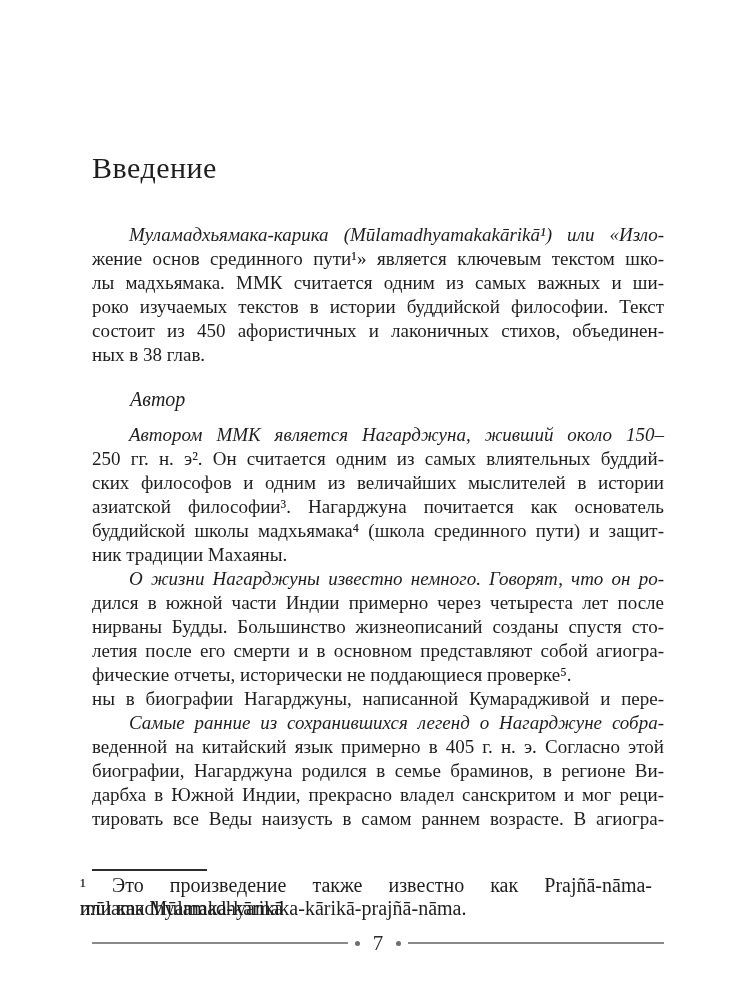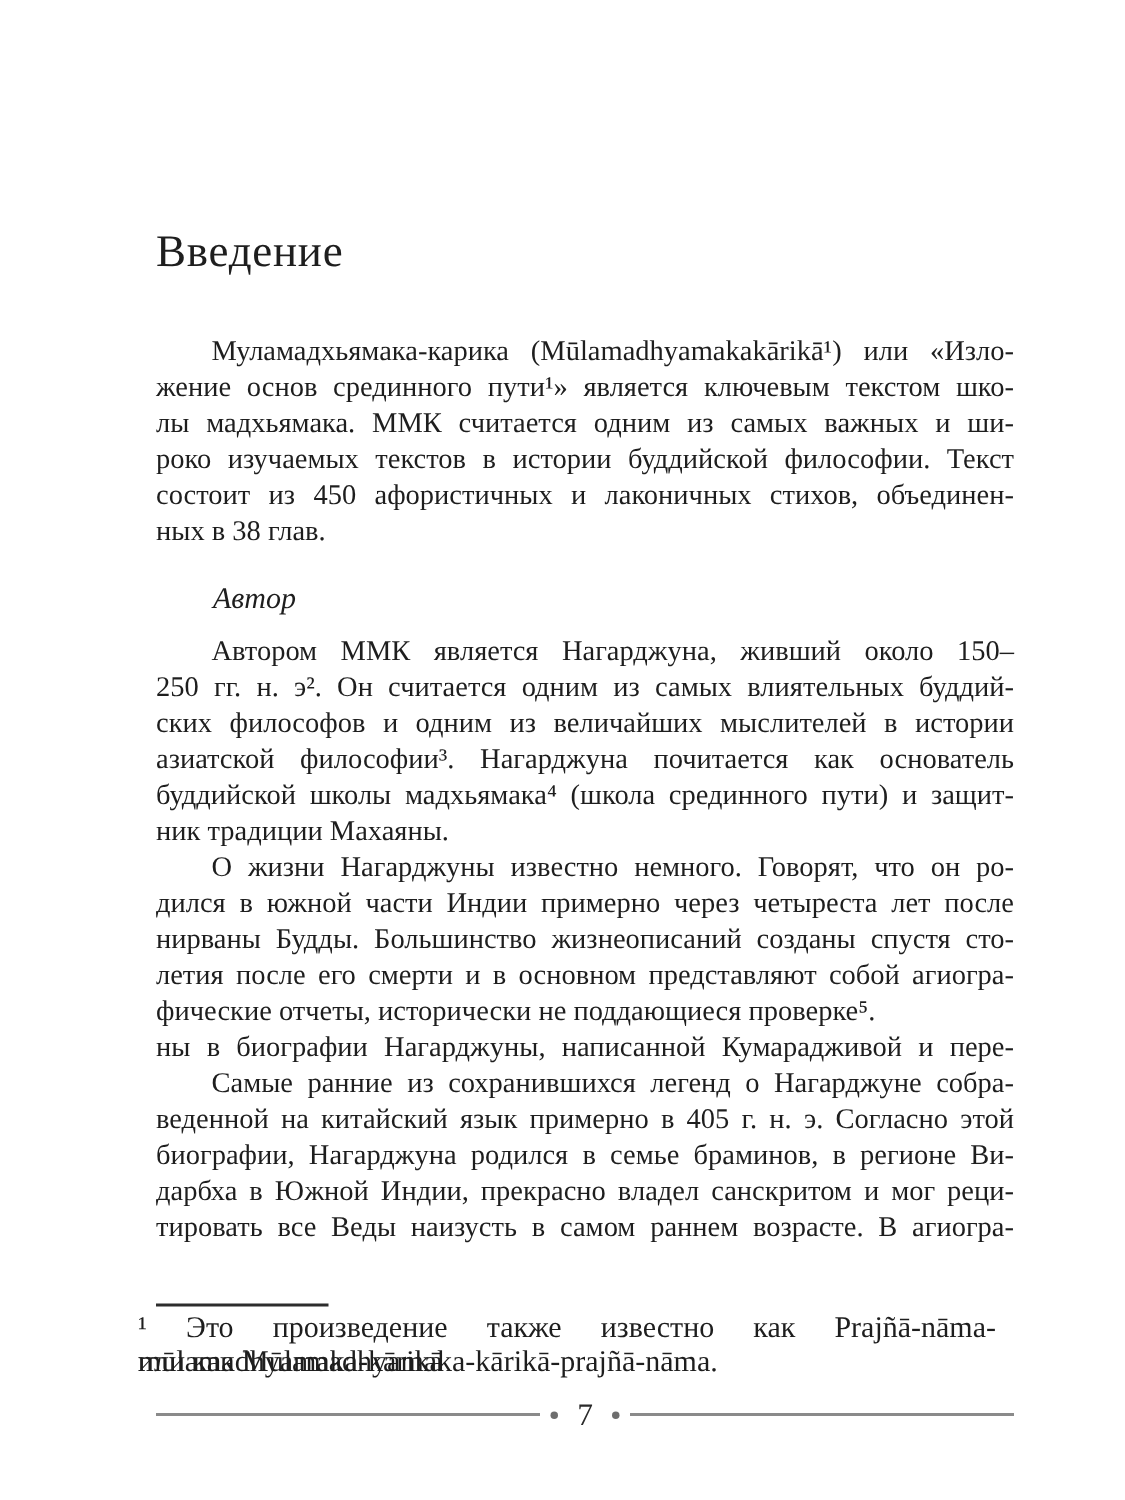--- a/index.html
+++ b/index.html
@@ -8,21 +8,20 @@
     background: #ffffff;
   }
   .page {
     position: relative;
     width: 727px;
     height: 1000px;
     background: #ffffff;
     font-family: "Liberation Serif", "DejaVu Serif", serif;
     color: #1e1e1e;
     overflow: hidden;
-    margin-left: 12px;
   }
   .page-title {
     position: absolute;
     left: 92px;
     top: 150px;
     font-size: 30px;
     line-height: 36px;
     letter-spacing: 0.5px;
   }
   .textblock {
@@ -37,21 +36,21 @@
   .ln {
     height: 24px;
     white-space: nowrap;
   }
   .ln.j {
     white-space: normal;
     text-align: justify;
     text-align-last: justify;
     text-justify: inter-word;
   }
-  .ln.ind { text-indent: 37px; }
+  .ln.ind { text-indent: 37px; font-style: italic; }
   .author-heading {
     position: absolute;
     left: 130px;
     top: 387px;
     font-size: 20px;
     line-height: 24px;
     font-style: italic;
     text-align: right;
   }
   .footnote-rule {

